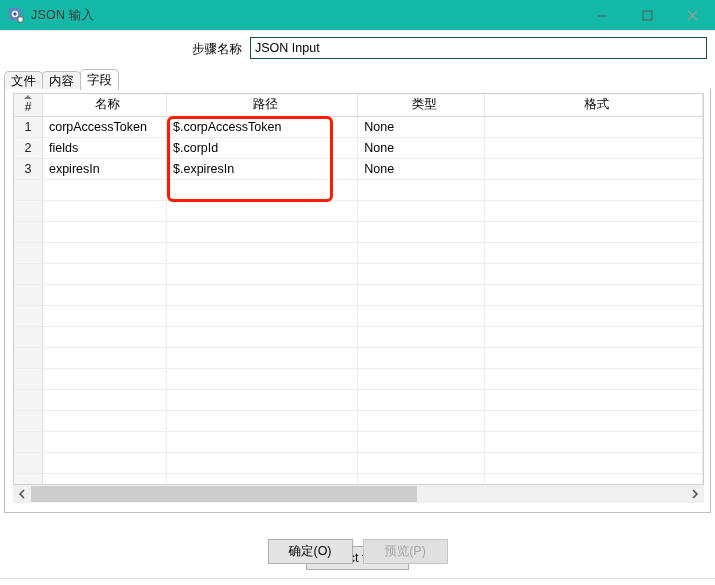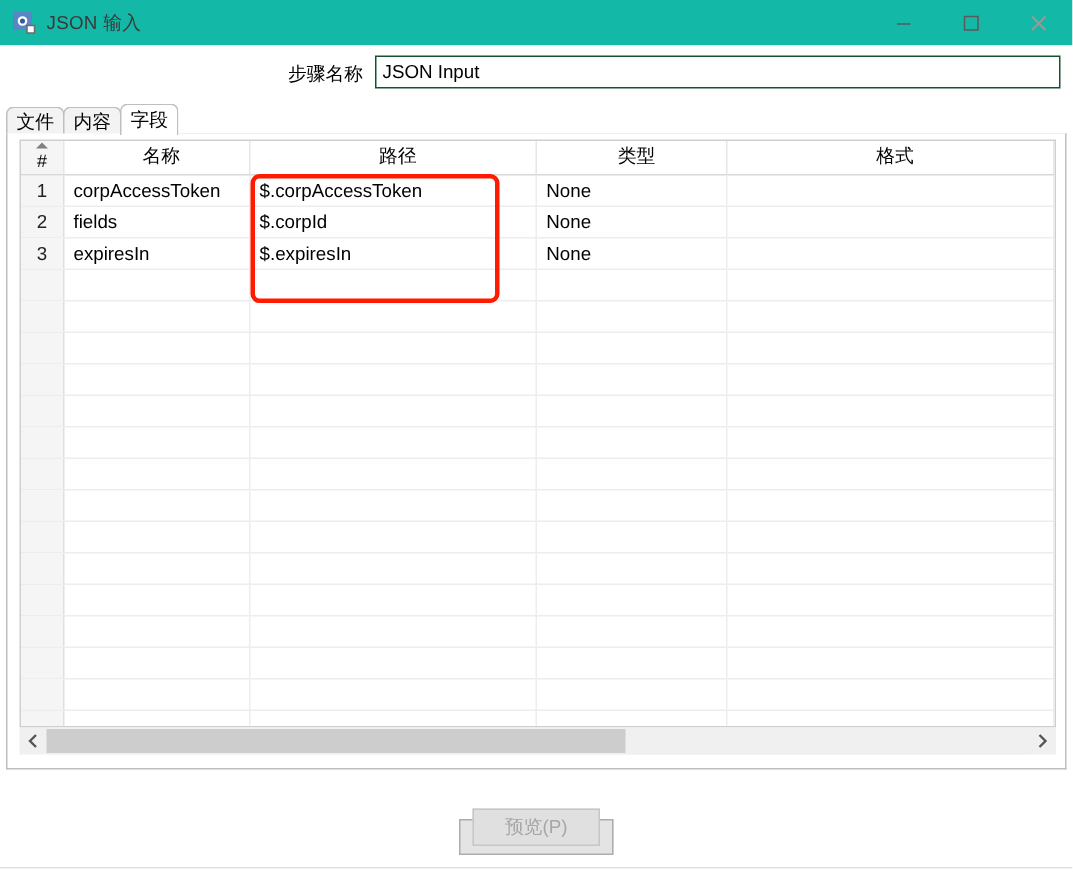--- a/index.html
+++ b/index.html
@@ -571,20 +571,21 @@
                 <polyline points="2,1 6,5 2,9" fill="none" stroke="#555" stroke-width="1.6"></polyline>
               </svg>
           </div>
         </div>
 
         <div class="selectfields-btn">Select fields</div>
       </div>
     </div>
 
     <div class="action-row">
+      <div class="btn">确定(O)</div>
       <div class="btn disabled">预览(P)</div>
     </div>
 
     <div class="bottombar">
       
       
     </div>
 
   </div>
 </div>

